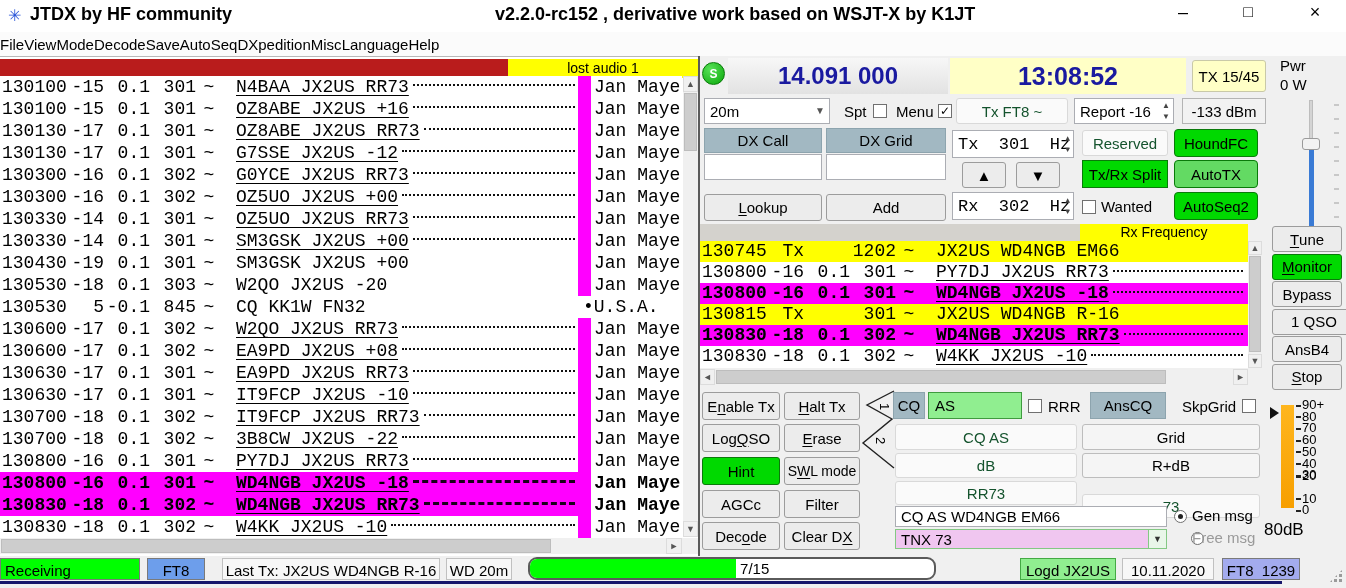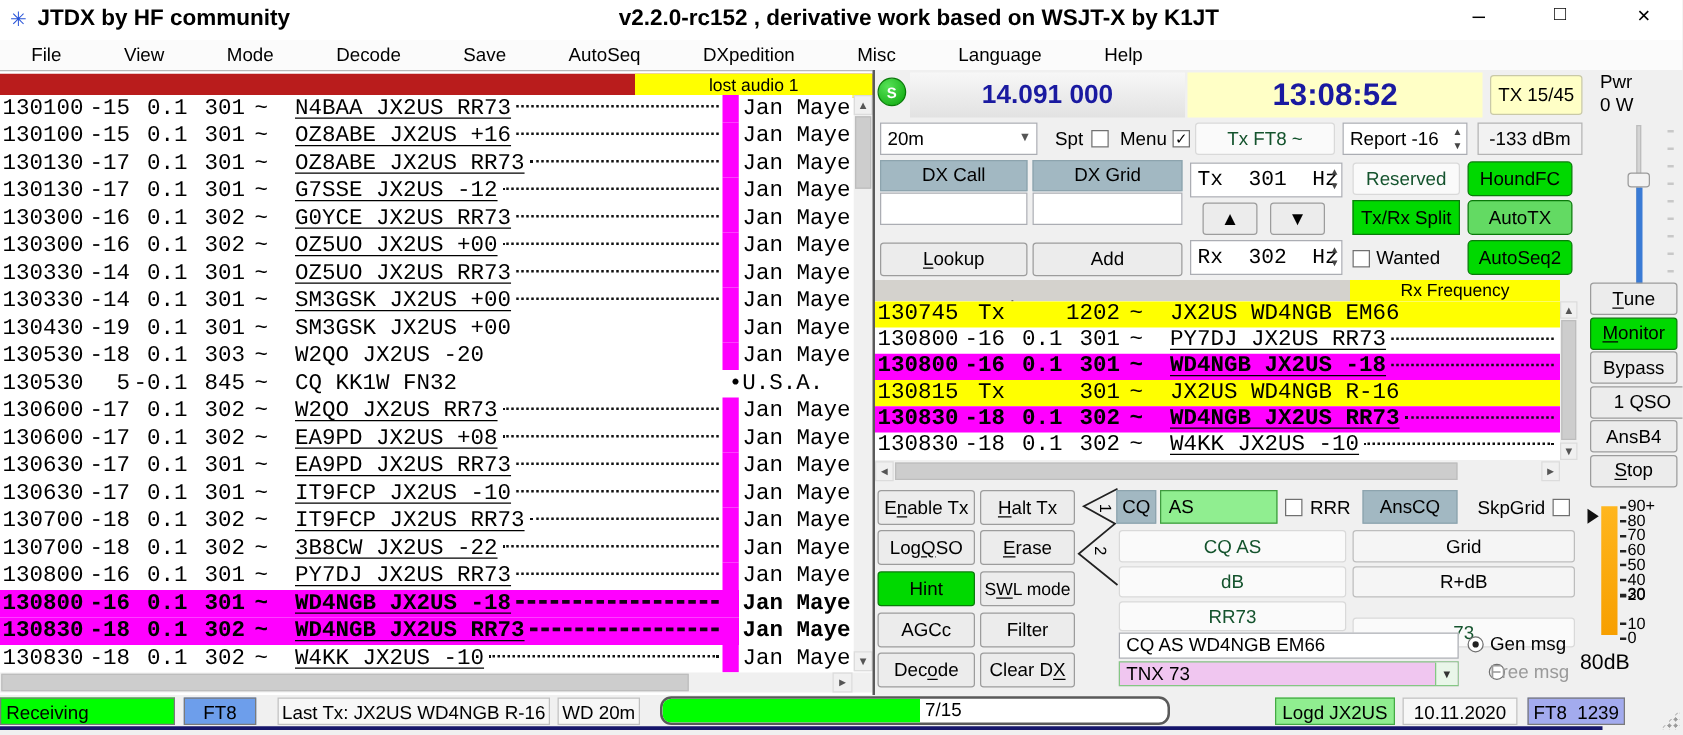--- a/index.html
+++ b/index.html
@@ -45,21 +45,21 @@
   #right-rows{position:absolute;left:700px;top:241px;width:548px;height:127px;background:#fff;overflow:hidden}
   .rrow{position:relative;height:21px;font-size:18px;line-height:21px;white-space:pre}
   .rrow .flx{position:absolute;left:2px;top:0;width:544px;height:21px;display:flex;align-items:center}
   .rrow.bg-y{background:var(--row-yellow)}
   .rrow.bg-m{background:var(--magenta);font-weight:bold}
   .sb{background:#f0f0f0;border:1px solid #dcdcdc;color:#555;display:flex;align-items:center;justify-content:center;font-size:9px}
   .thumb{background:#cdcdcd;border:1px solid #bdbdbd}
   .mtick{position:absolute;left:0;height:12px;font-size:13px;line-height:12px;font-family:"Liberation Sans",sans-serif}
   .mtick::before{content:"";display:inline-block;width:5px;height:2px;background:#222;vertical-align:middle;margin-right:1px}
   u{text-decoration:underline;text-underline-offset:2px}
-  .menu-item{padding:2px 25px;font-size:15px}
+  .menu-item{padding:2px 0;font-size:15px}
   .sitem{position:absolute;top:558px;height:22px;display:flex;align-items:flex-end;box-sizing:border-box;font-size:15px}
   .boxed{background:#f7f7f7;border:1px solid #c0c0c0;justify-content:center}
 </style>
 </head>
 <body>
 
 
 
 
 <div class="abs" style="left:0;top:0;width:1346px;height:32px;background:#fff">
@@ -129,21 +129,21 @@
   <div class="thumb abs" style="left:1px;top:1px;width:550px;height:14px"></div>
   <div class="sb abs" style="left:666px;top:0;width:16px;height:16px">►</div>
 </div>
 
 <div class="abs" style="left:698px;top:56px;width:2px;height:500px;background:#5a5a5a"></div>
 
 
 <div class="abs" style="left:702px;top:62px;width:23px;height:23px;border-radius:50%;background:radial-gradient(circle at 35% 30%,#57e257,#0aa60a);border:1px solid #087a08;color:#fff;font-size:12px;font-weight:bold;display:flex;align-items:center;justify-content:center">
   <span>S</span>
 </div>
-<div class="abs" style="left:728px;top:58px;width:220px;height:36px;background:linear-gradient(#f7f7f7,#e2e2e2);display:flex;align-items:center;justify-content:center;font-size:21px;font-weight:bold;color:var(--navy-text)">
+<div class="abs" style="left:728px;top:58px;width:220px;height:36px;background:linear-gradient(#f7f7f7,#e2e2e2);display:flex;align-items:center;justify-content:center;font-size:24px;font-weight:bold;color:var(--navy-text)">
   <span>14.091 000</span>
 </div>
 <div class="abs" style="left:950px;top:58px;width:236px;height:36px;background:var(--pale-yellow);display:flex;align-items:center;justify-content:center;font-size:25px;font-weight:bold;color:var(--navy-text)">
   <span>13:08:52</span>
 </div>
 <div class="btn abs" style="left:1192px;top:60px;width:74px;height:32px;background:var(--pale-yellow);border-color:#c9c9a8;font-size:15px">
   <span>TX 15/45</span>
 </div>
 <div class="abs" style="left:1280px;top:56px;width:60px;text-align:left;font-size:15px;line-height:19px">
   <div>Pwr</div>

